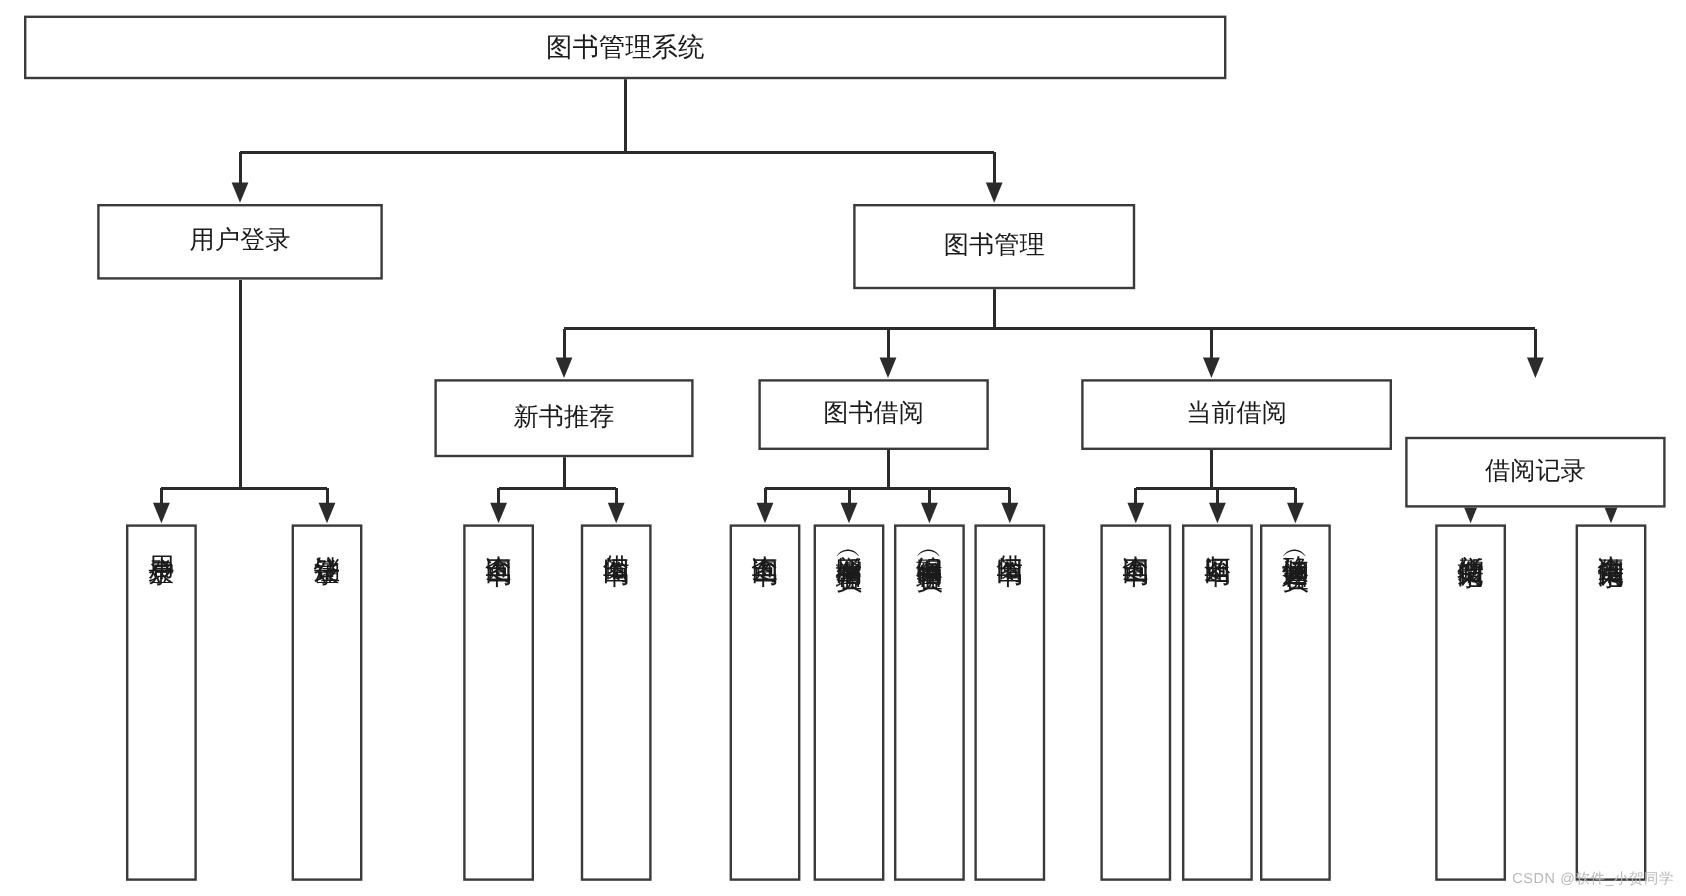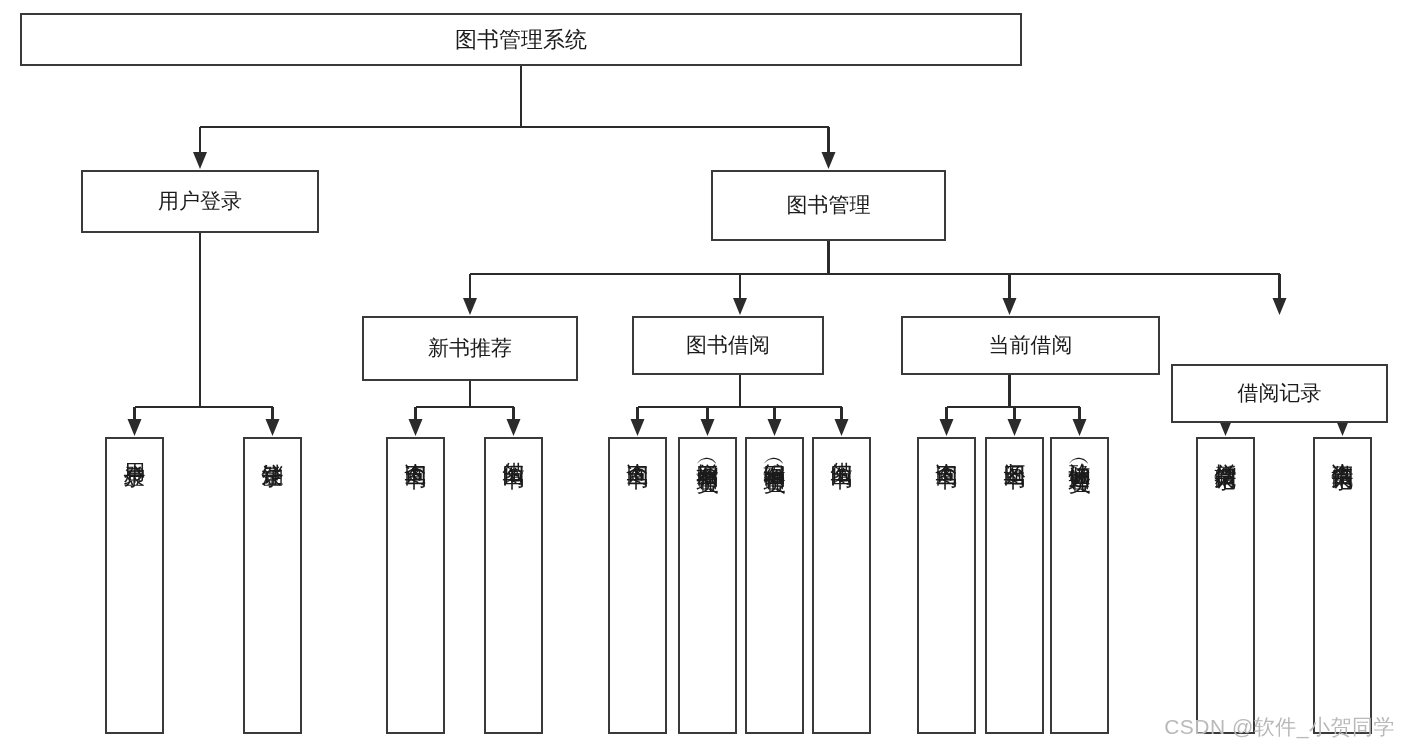--- a/index.html
+++ b/index.html
@@ -60,21 +60,21 @@
     text-orientation: upright;
     font-size: 22px;
     letter-spacing: 1.5px;
     line-height: 1;
     white-space: nowrap;
   }
   .watermark {
     position: absolute;
     right: 10px;
     bottom: 6px;
-    font-size: 21px;
+    font-size: 12px;
     color: #b9b9b9;
     letter-spacing: 0.5px;
     z-index: 5;
     white-space: nowrap;
   }
 </style>
 </head>
 <body>
 
 <div id="canvas">

